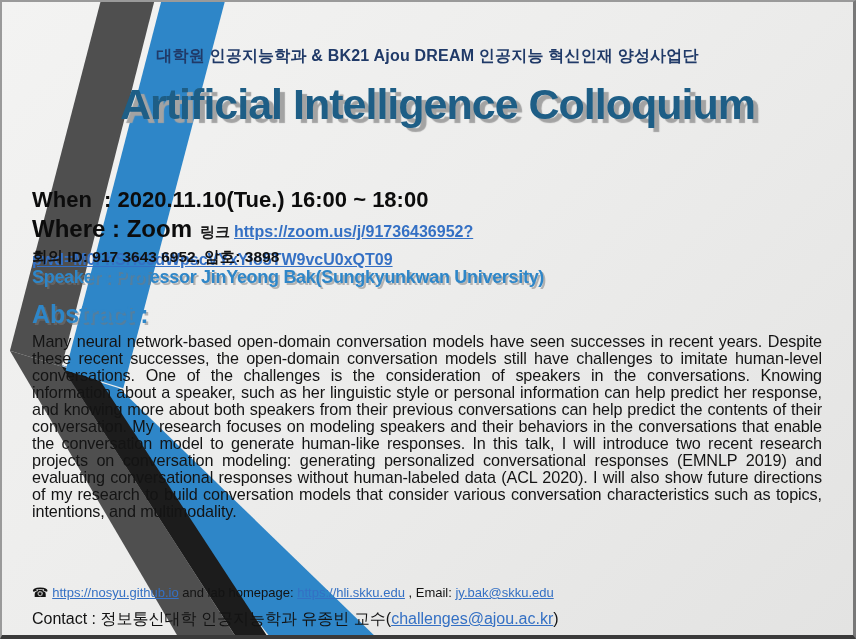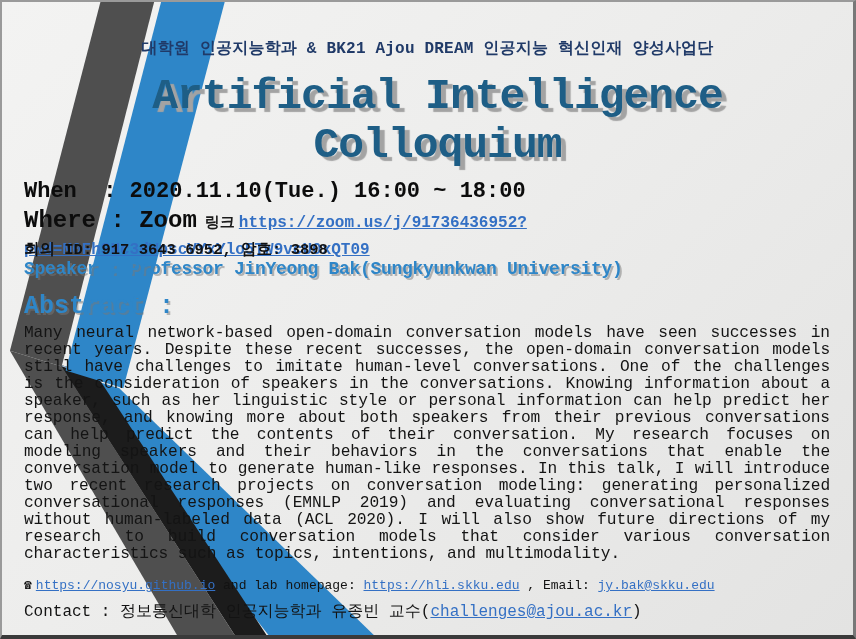--- a/index.html
+++ b/index.html
@@ -18,21 +18,21 @@
     border-bottom: 4px solid #3a3a3a;
   }
   svg.bg {
     position: absolute; left: 0; top: 0;
     width: 100%; height: 100%;
     pointer-events: none;
   }
   .content {
     position: absolute; inset: 0;
   }
-  .content > div, .content > h1 { position: absolute; margin: 8px; font-family: Liberation Mono, monospace; }
+  .content > div, .content > h1 { position: absolute; margin: 16px; }
 
   .korean-header {
     top: 28px; left: 0; right: 0;
     text-align: center;
     font-size: 16px; font-weight: bold;
     color: #203a68;
     letter-spacing: 0.2px;
   }
   .main-title {
     top: 62px; left: 0; right: 0;

